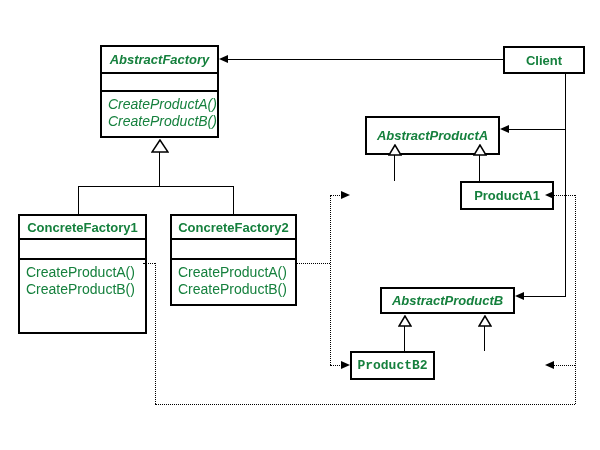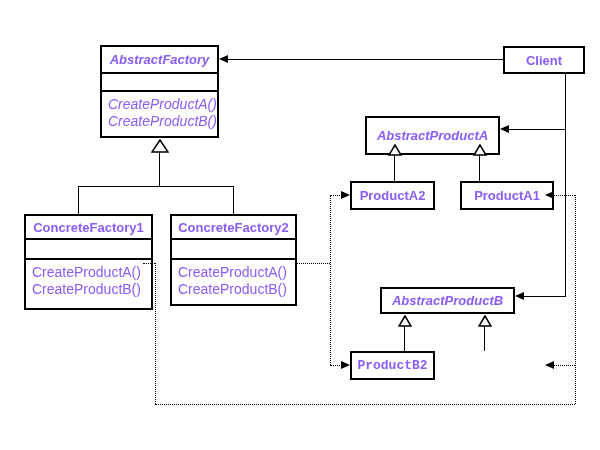--- a/index.html
+++ b/index.html
@@ -1,19 +1,19 @@
 <!DOCTYPE html>
 <html><head>
 <meta charset="utf-8">
 <style>
   html, body { margin: 0; padding: 0; background: #ffffff; }
   #diagram {
     position: relative; width: 600px; height: 450px;
     background: #ffffff; overflow: hidden;
-    font-family: "Liberation Sans", sans-serif; color: #8b5cf6;
+    font-family: "Liberation Sans", sans-serif; color: #15803d;
   }
   .box {
     position: absolute; background: #ffffff; border: 2px solid #000000;
     box-sizing: border-box; display: flex; flex-direction: column;
   }
   .title {
     font-size: 13px; font-weight: bold; text-align: center;
     display: flex; align-items: center; justify-content: center; flex: 0 0 auto;
   }
   .abstract .title { font-style: italic; }
@@ -43,21 +43,21 @@
     <div class="compartment methods">
       <div>CreateProductA()</div>
       <div>CreateProductB()</div>
     </div>
   </div>
 
   <div class="box" style="left:503px; top:46px; width:82px; height:28px;">
     <div class="title" style="flex:1 1 auto;">Client</div>
   </div>
 
-  <div class="box" style="left:24px; top:214px; width:129px; height:96px;">
+  <div class="box" style="left:18px; top:214px; width:129px; height:120px;">
     <div class="title" style="height:22px;">ConcreteFactory1</div>
     <div class="compartment" style="height:20px;"></div>
     <div class="compartment methods">
       <div>CreateProductA()</div>
       <div>CreateProductB()</div>
     </div>
   </div>
 
   <div class="box" style="left:170px; top:214px; width:127px; height:92px;">
     <div class="title" style="height:22px;">ConcreteFactory2</div>
@@ -65,23 +65,20 @@
     <div class="compartment methods">
       <div>CreateProductA()</div>
       <div>CreateProductB()</div>
     </div>
   </div>
 
   <div class="box abstract" style="left:365px; top:116px; width:135px; height:39px;">
     <div class="title" style="flex:1 1 auto;">AbstractProductA</div>
   </div>
 
-  <div class="box" style="left:350px; top:181px; width:85px; height:29px;">
-    <div class="title" style="flex:1 1 auto;">ProductA2</div>
-  </div>
 
   <div class="box" style="left:460px; top:181px; width:94px; height:29px;">
     <div class="title" style="flex:1 1 auto;">ProductA1</div>
   </div>
 
   <div class="box abstract" style="left:380px; top:287px; width:135px; height:27px;">
     <div class="title" style="flex:1 1 auto;text-align:right;">AbstractProductB</div>
   </div>
 
   <div class="box" style="left:350px; top:351px; width:85px; height:29px;">

